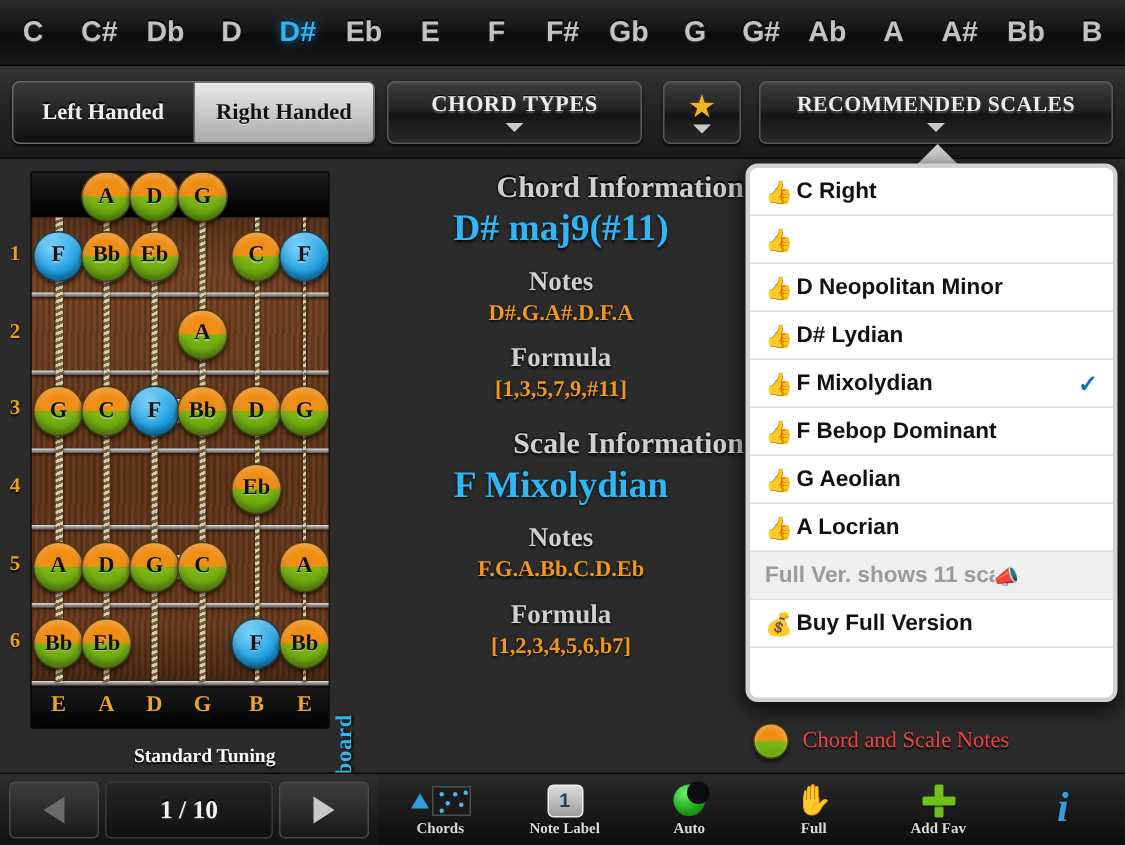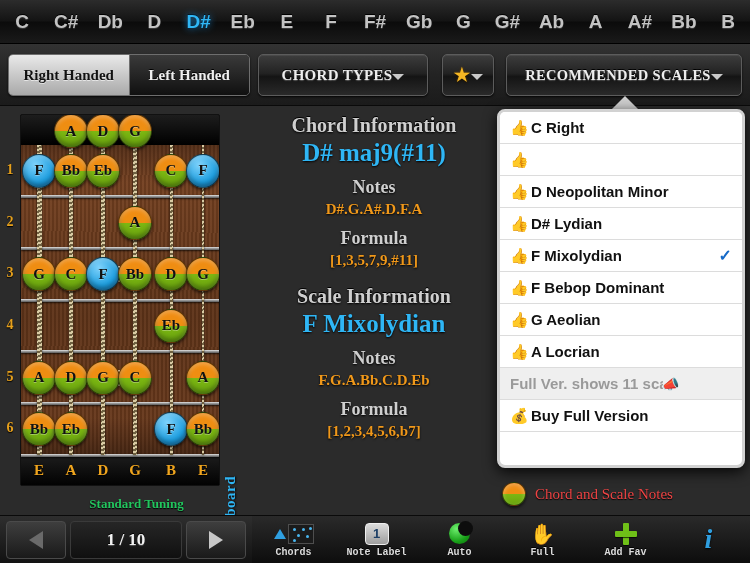--- a/index.html
+++ b/index.html
@@ -46,21 +46,21 @@
   .seg + .seg{ border-left:1px solid #6e6e6e; }
   .seg.on{
     color:#111; background:linear-gradient(180deg,#e9e9e9,#a9a9a9);
     text-shadow:0 1px 0 rgba(255,255,255,.6);
   }
   .darkBtn{
     position:absolute; border:1px solid #5c5c5c; border-radius:5px;
     background:linear-gradient(180deg,#3d3d3d 0%,#222 46%,#141414 54%,#2a2a2a 100%);
     box-shadow:0 1px 2px rgba(0,0,0,.85), inset 0 1px 0 rgba(255,255,255,.07);
     cursor:pointer; user-select:none;
-    display:flex; flex-direction:row; align-items:center; justify-content:center;
+    display:flex; flex-direction:column; align-items:center; justify-content:center;
   }
   .darkBtn .lbl{
     font-family:"Liberation Serif", serif; font-weight:bold;
     color:#ededed; text-shadow:0 -1px 0 #000, 0 1px 1px #555;
     letter-spacing:.3px;
   }
   .caret{
     width:0;height:0;border-left:6px solid transparent;border-right:6px solid transparent;
     border-top:6px solid #c9c9c9; margin-top:3px;
   }
@@ -127,33 +127,33 @@
     color:#e6a01c; text-shadow:0 1px 1px #000;
   }
   .strLbl{
     position:absolute; width:26px; text-align:center;
     font-family:"Liberation Serif", serif; font-weight:bold; font-size:15px;
     color:#f0a51e; text-shadow:0 1px 1px #000;
   }
   #tuning{
     position:absolute; left:0; top:390px; width:252px; text-align:center;
     font-family:"Liberation Serif", serif; font-weight:bold; font-size:13px;
-    color:#22c55e; text-shadow:0 1px 1px #000;padding-left:21px;
+    color:#ffffff; text-shadow:0 1px 1px #000;padding-left:21px;
   }
   #brand{
     position:absolute; left:222px; top:370px;
     writing-mode:vertical-rl; transform:rotate(180deg);
     font-family:"Liberation Serif", serif; font-weight:bold; font-size:15px;
     color:#2fb6f5; letter-spacing:.5px; text-shadow:0 1px 2px #000;
   }
 
   
   #infoPanel{ position:absolute; left:252px; top:106px; width:244px; height:409px; }
   .secTitle{
-    text-align:center; font-family:"Liberation Serif", serif; font-weight:bold;
+    text-align:right; font-family:"Liberation Serif", serif; font-weight:bold;
     font-size:20px; color:#cfcfcf; text-shadow:0 -1px 0 #000,0 1px 2px #000;
   }
   .bigVal{
     text-align:center; font-family:"Liberation Serif", serif; font-weight:bold;
     font-size:25px; color:#2fb6f5; text-shadow:0 1px 2px #000; margin-top:2px;
   }
   .subTitle{
     text-align:center; font-family:"Liberation Serif", serif; font-weight:bold;
     font-size:18px; color:#cfcfcf; text-shadow:0 1px 2px #000; margin-top:10px;
   }
@@ -226,21 +226,21 @@
   #tabbar{
     position:absolute; left:252px; top:515px; width:498px; height:48px;
     background:linear-gradient(180deg,#2a2a2a,#0d0d0d);
     border-top:1px solid #0a0a0a; display:flex; align-items:center;
   }
   .tab{
     flex:1; height:48px; display:flex; flex-direction:column;
     align-items:center; justify-content:center; gap:1px; cursor:pointer;
   }
   .tab .tlbl{
-    font-family:Liberation Mono, monospace; font-size:10px; font-weight:bold;
+    font-family:Liberation Serif, serif; font-size:10px; font-weight:bold;
     color:#dcdcdc; text-shadow:0 -1px 0 #000;
   }
   .tIcon{ height:24px; display:flex; align-items:center; justify-content:center; }
   .chordGrid{
     width:26px;height:20px;background:#1b1b1b;border:1px solid #4e4e4e;
     position:relative;
   }
   .chordGrid i{ position:absolute;width:3px;height:3px;border-radius:50%;background:#49b6ef; }
   .blueTri{ width:0;height:0;border-left:6px solid transparent;border-right:6px solid transparent;
             border-bottom:10px solid #2f9fe0; margin-right:2px; }
@@ -295,25 +295,25 @@
       <div class="noteBtn">G#</div>
       <div class="noteBtn">Ab</div>
       <div class="noteBtn">A</div>
       <div class="noteBtn">A#</div>
       <div class="noteBtn">Bb</div>
       <div class="noteBtn">B</div>
     </div>
 
   <div id="toolbar">
     <div class="segWrap">
+      <div class="seg" id="segLeft">
+        <span>Left Handed</span>
+      </div>
       <div class="seg on" id="segRight">
         <span>Right Handed</span>
-      </div>
-      <div class="seg" id="segLeft">
-        <span>Left Handed</span>
       </div>
     </div>
 
     <div class="darkBtn" id="btnChordTypes">
       <span class="lbl">CHORD TYPES</span>
       <span class="caret"></span>
     </div>
 
     <div class="darkBtn" id="btnFav">
       <span class="star">★</span>

